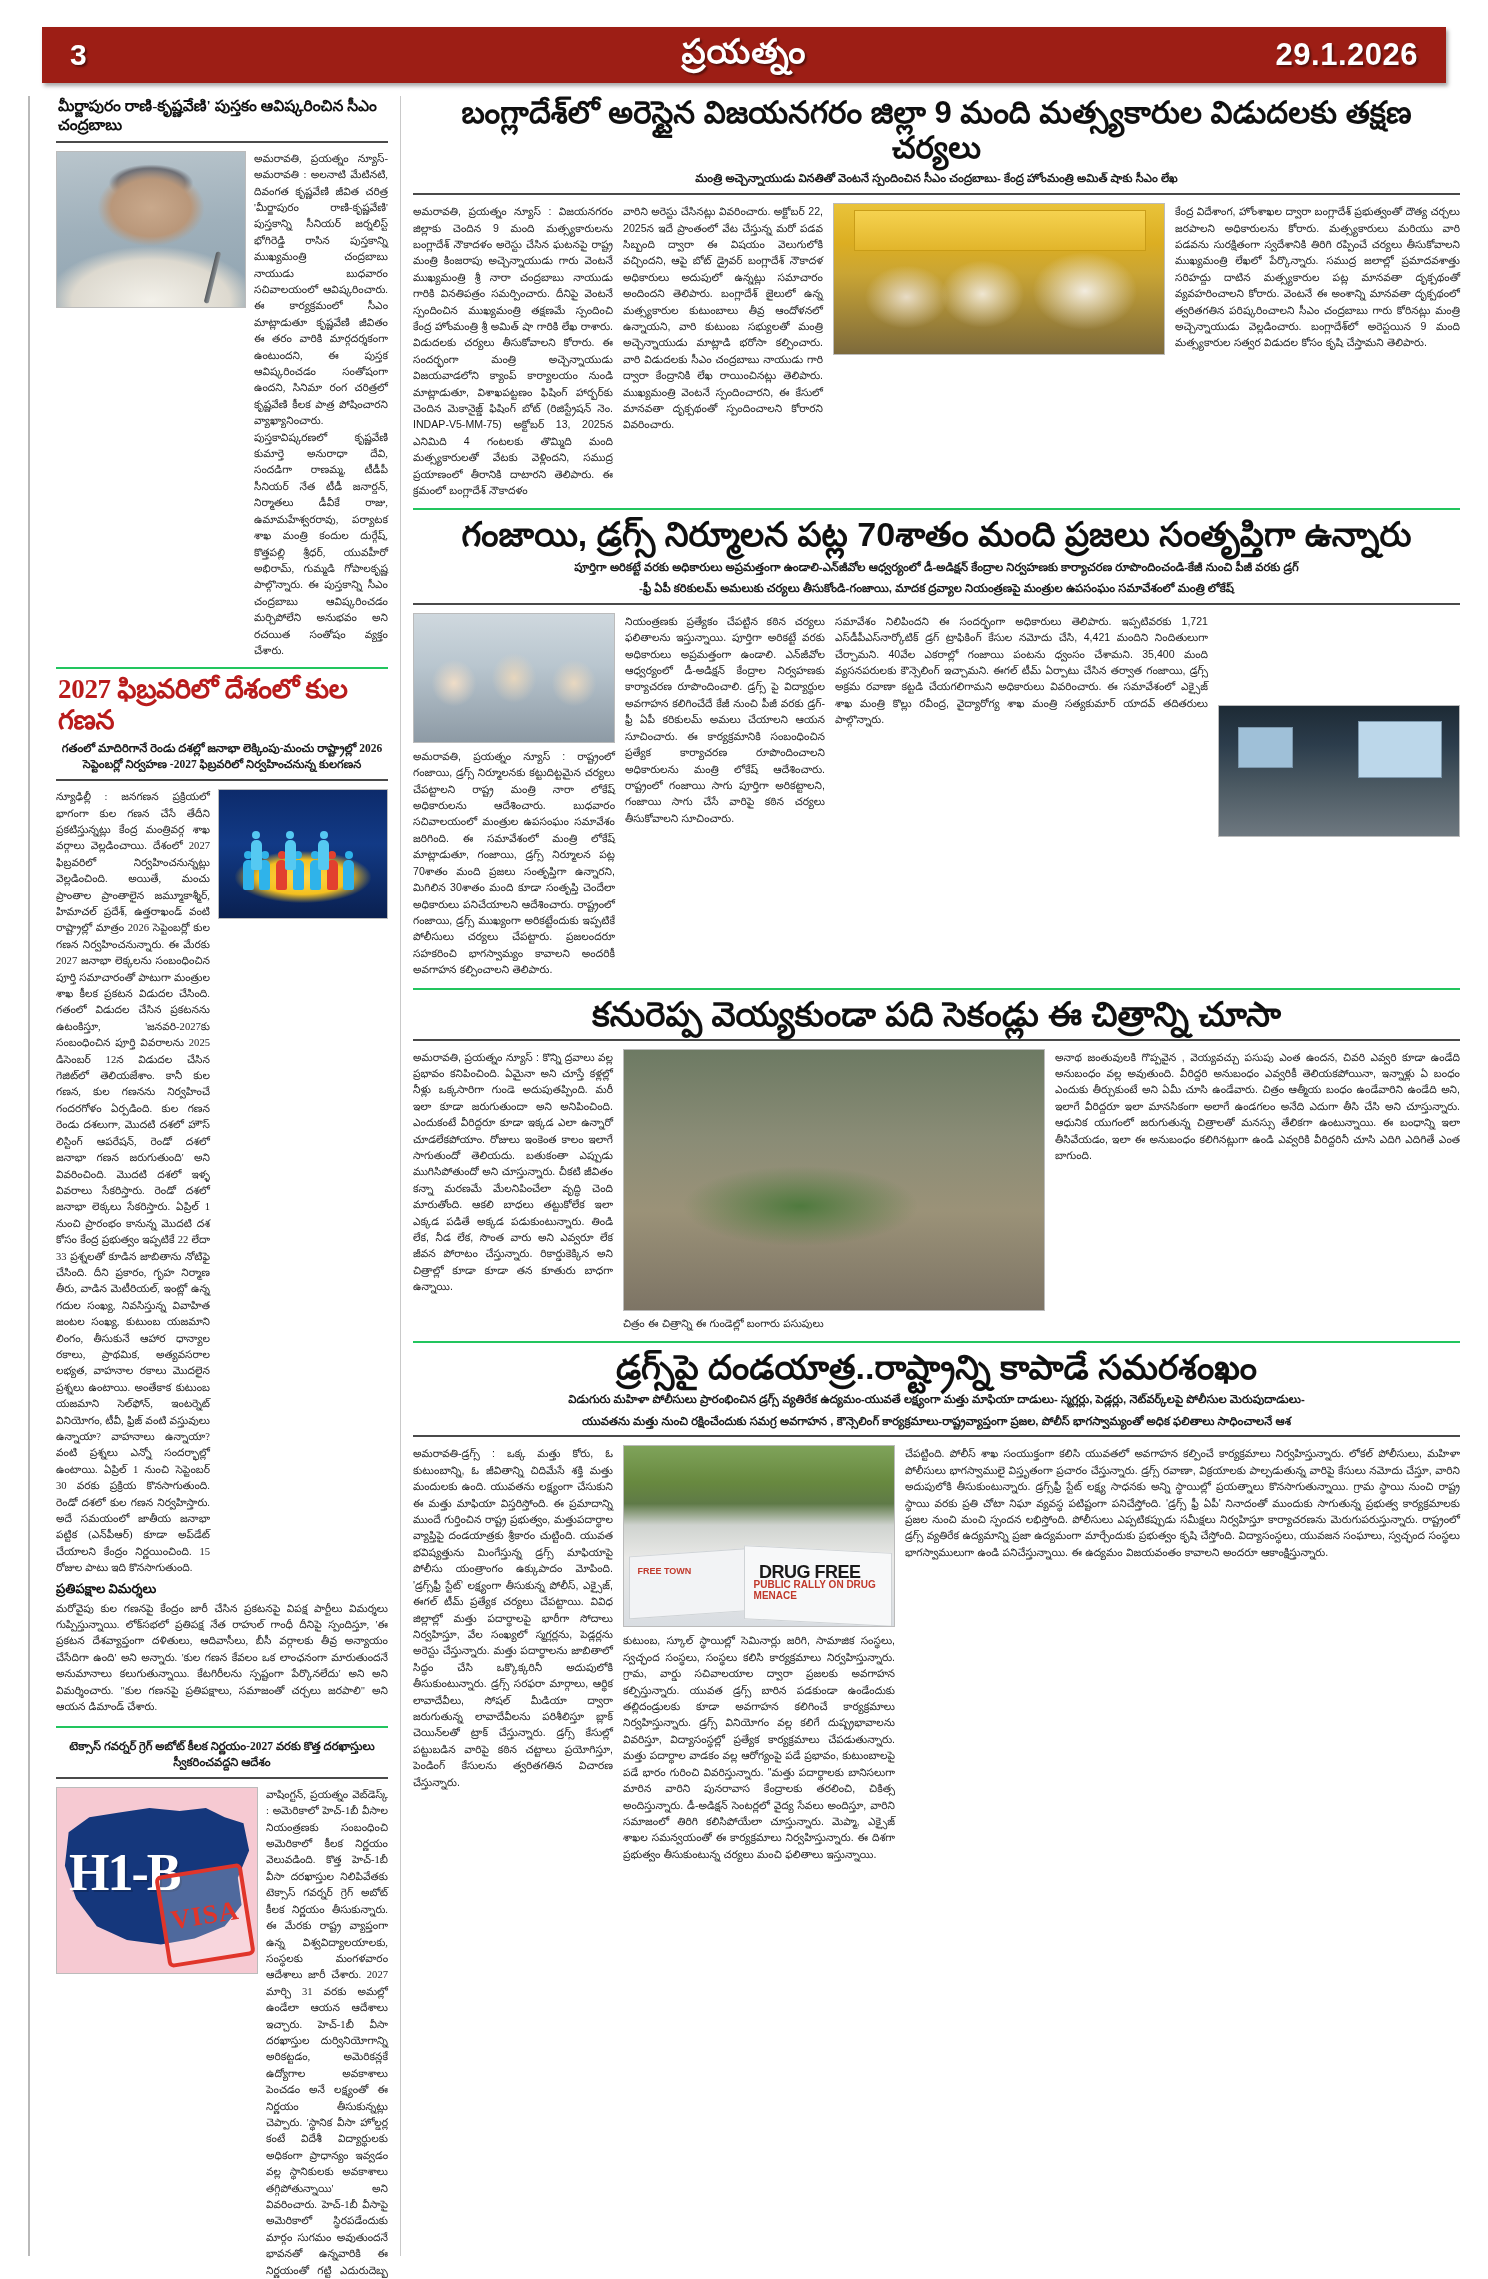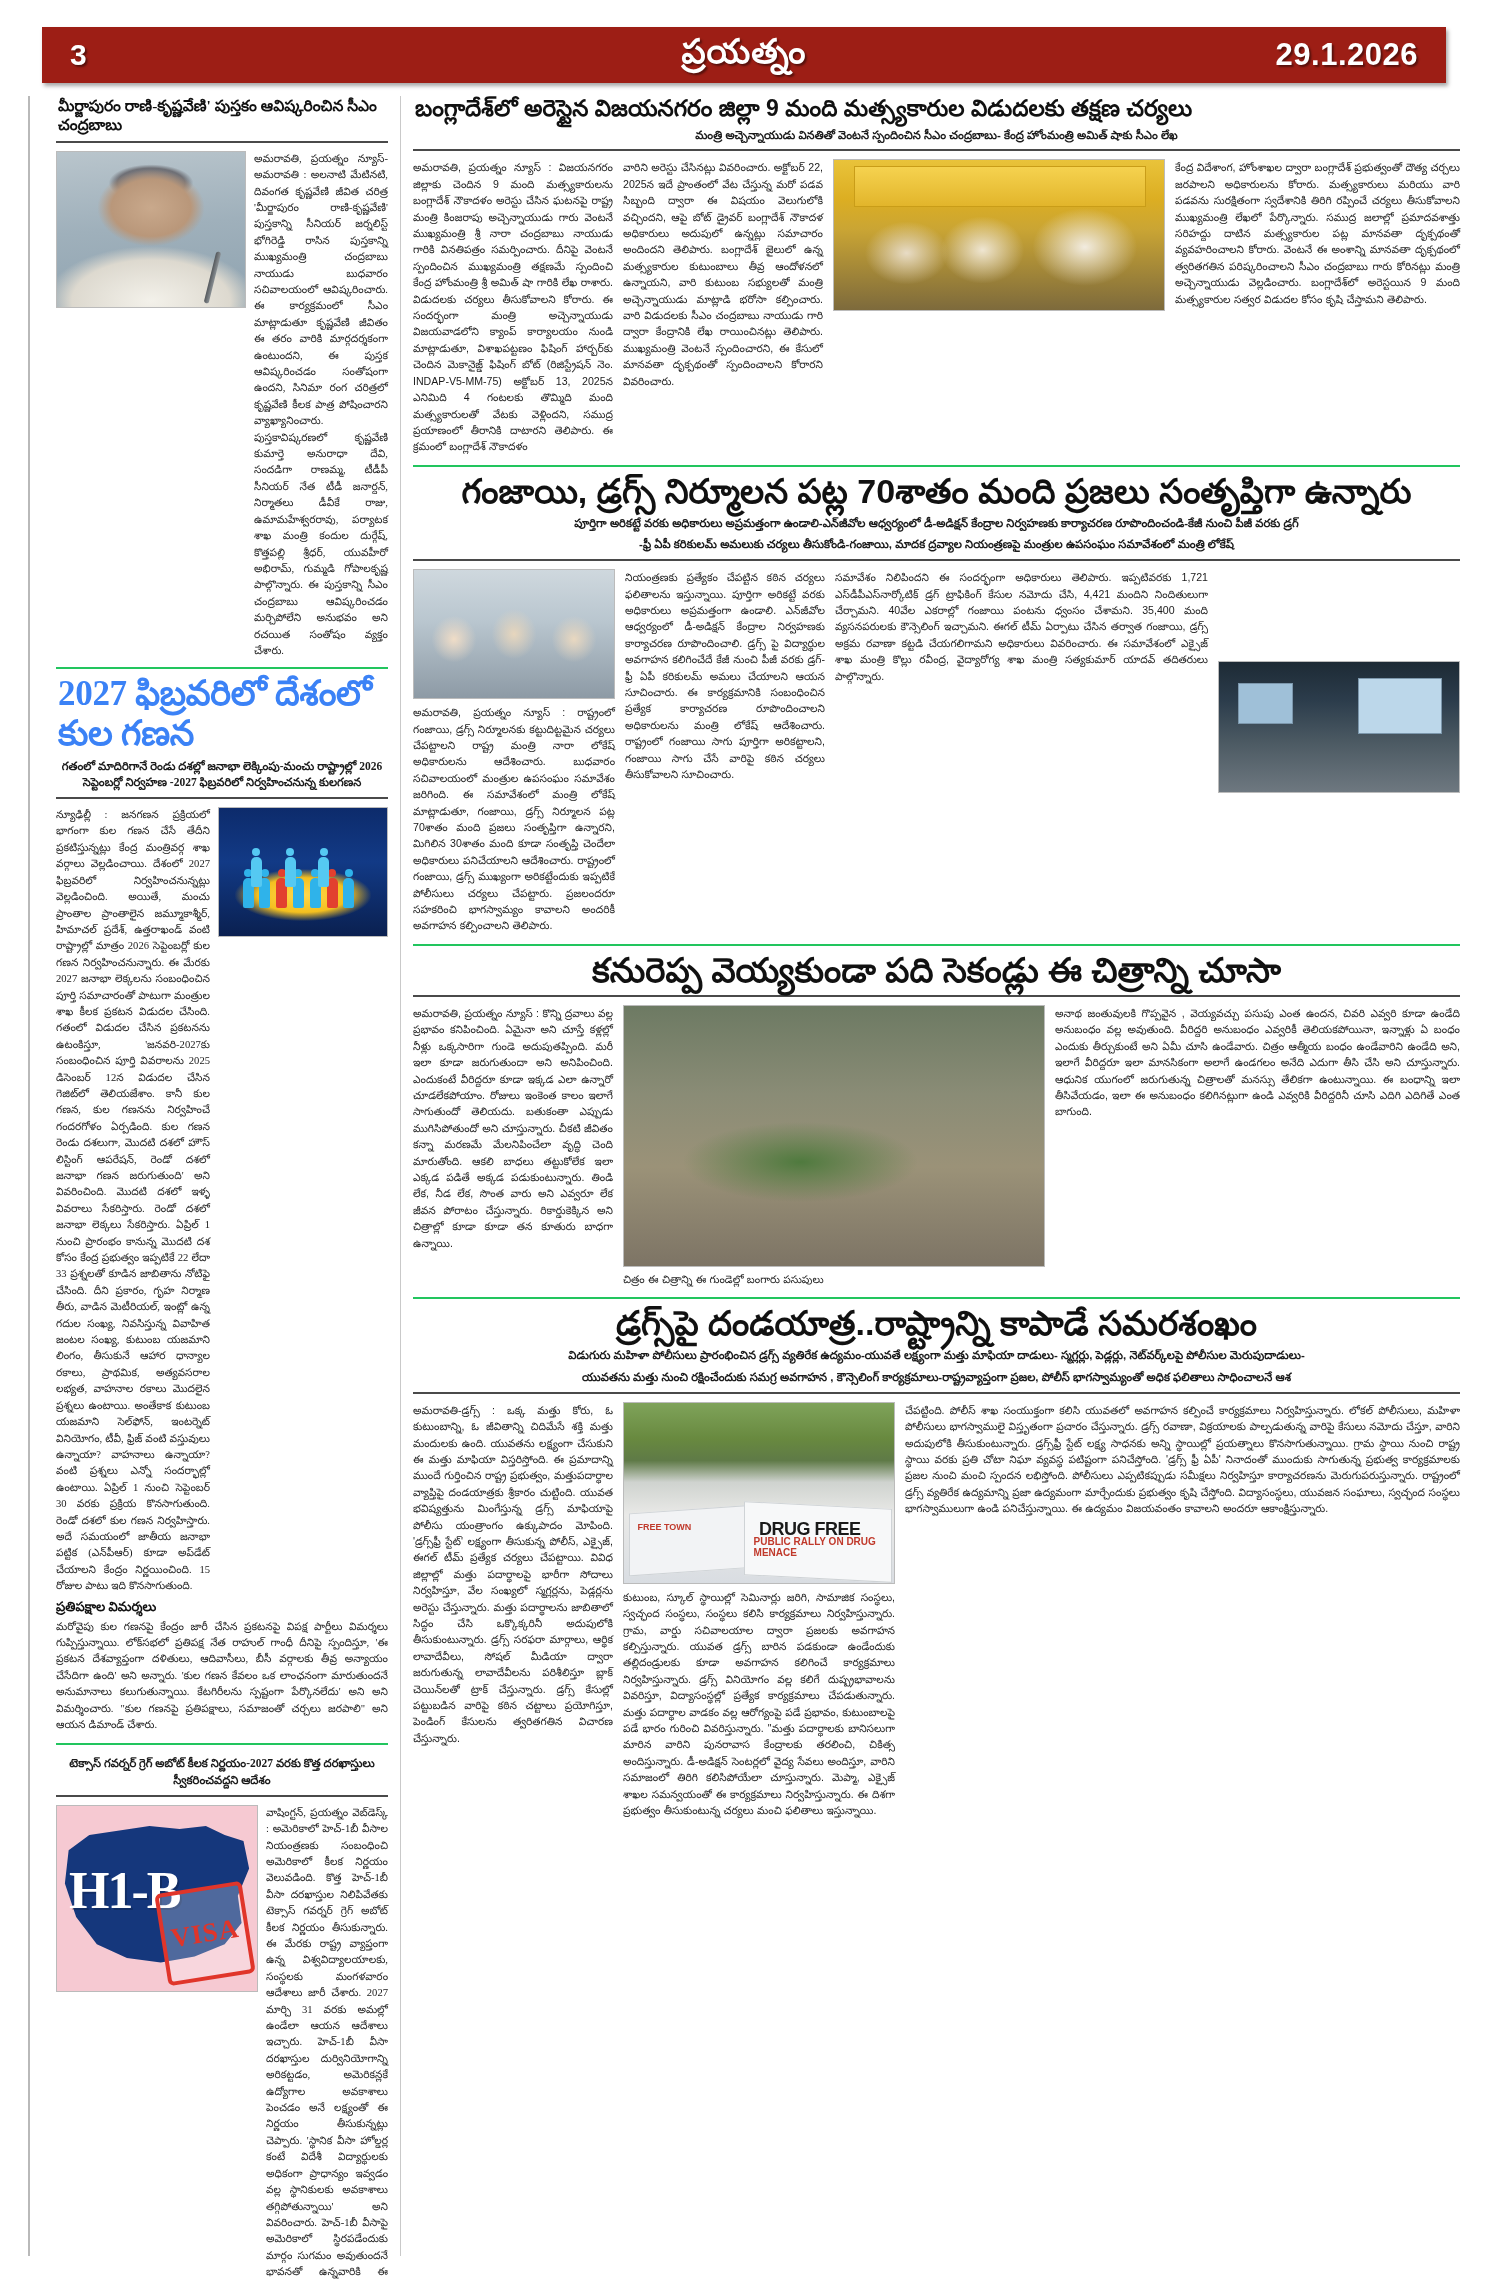--- a/index.html
+++ b/index.html
@@ -43,23 +43,23 @@
   .lead-col{position:absolute;left:0;top:0;width:360px;height:2160px;
     border-left:2px solid #b9b9b9;padding-left:26px;box-sizing:border-box;font-family:Liberation Serif, serif;}
   .mid-wrap{position:absolute;left:372px;top:0;width:1060px;height:2160px;}
 
   
   .hl-box{
     border-top:2px solid #22c55e;border-bottom:2px solid #4a4a4a;
     padding:5px 2px 6px 2px;margin-bottom:8px;
   }
   .hl-sm{font-size:15.5px;font-weight:bold;line-height:1.25;color:#111;}
-  .hl-big{font-size:35px;font-weight:bold;line-height:1.12;color:#3b82f6;letter-spacing:-.3px;}
+  .hl-big{font-size:27px;font-weight:bold;line-height:1.12;color:#b91c1c;letter-spacing:-.3px;}
   .hl-mid{font-size:27px;font-weight:bold;line-height:1.14;color:#111;}
-  .hl-wide{font-size:23px;font-weight:bold;line-height:1.12;color:#111;text-align:left;}
+  .hl-wide{font-size:31px;font-weight:bold;line-height:1.12;color:#111;text-align:center;}
   .hl-wide2{font-size:34px;font-weight:bold;line-height:1.12;color:#111;text-align:center;}
   .kicker{font-size:11.5px;font-weight:bold;line-height:1.45;color:#1b1b1b;text-align:center;margin-top:5px;}
 
   
   .body{
     font-size:11.6px;line-height:1.62;text-align:justify;
     color:#1a1a1a;hyphens:auto;word-spacing:.4px;
   }
   .tiny{font-size:10.6px;line-height:1.55;}
   .subhead{font-size:13px;font-weight:bold;margin:4px 0 2px;}

